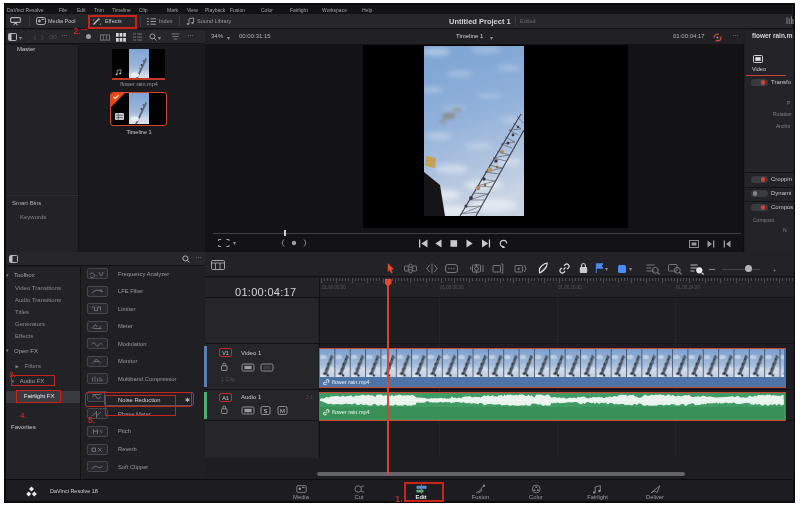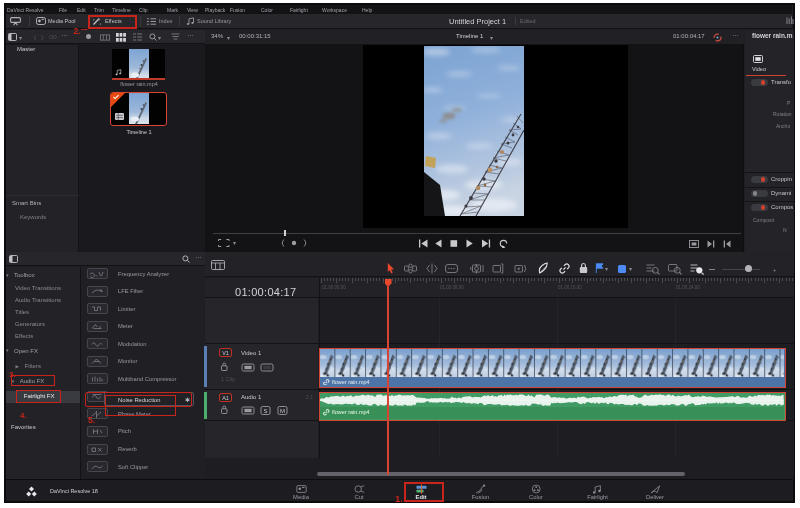--- a/index.html
+++ b/index.html
@@ -66,21 +66,21 @@
       </g>
     </svg>
   <div class="t" style="left:159px;top:17.5px;font-size:5.5px;">Index</div>
   <div class="abs" style="left:179px;top:16px;width:1px;height:10px;background:#3a3a40;"></div>
   <svg class="abs" style="left:186px;top:17px" width="9" height="9" viewBox="0 0 9 9">
       <path d="M3 7 V1.8 L7.5 0.8 V6" stroke="#9a9aa1" stroke-width="0.9" fill="none"></path>
       <circle cx="1.9" cy="7" r="1.1" fill="#9a9aa1"></circle>
       <circle cx="6.4" cy="6" r="1.1" fill="#9a9aa1"></circle>
     </svg>
   <div class="t" style="left:197px;top:17.5px;font-size:5.5px;">Sound Library</div>
-  <div class="abs" style="left:449px;top:16.5px;font-size:7.5px;font-weight:normal;color:#d2d2d7;white-space:nowrap;">Untitled Project 1</div>
+  <div class="abs" style="left:449px;top:16.5px;font-size:7.5px;font-weight:bold;color:#d2d2d7;white-space:nowrap;">Untitled Project 1</div>
   <div class="abs" style="left:515px;top:17px;width:1px;height:8px;background:#3a3a40;"></div>
   <div class="t" style="left:520px;top:18px;font-size:5.5px;color:#6a6a71;">Edited</div>
   <svg class="abs" style="left:786px;top:16px" width="8" height="8" viewBox="0 0 8 8">
       <g stroke="#8e8e95" stroke-width="0.9">
         <path d="M1 1.5 V8 M3.2 2.5 V8 M5.4 0.5 V8 M7 3 V8"></path>
       </g>
     </svg>
 
   <div class="abs" style="left:6px;top:30px;width:199px;height:222px;background:#1a1a1e;" id="mediapool">
 

